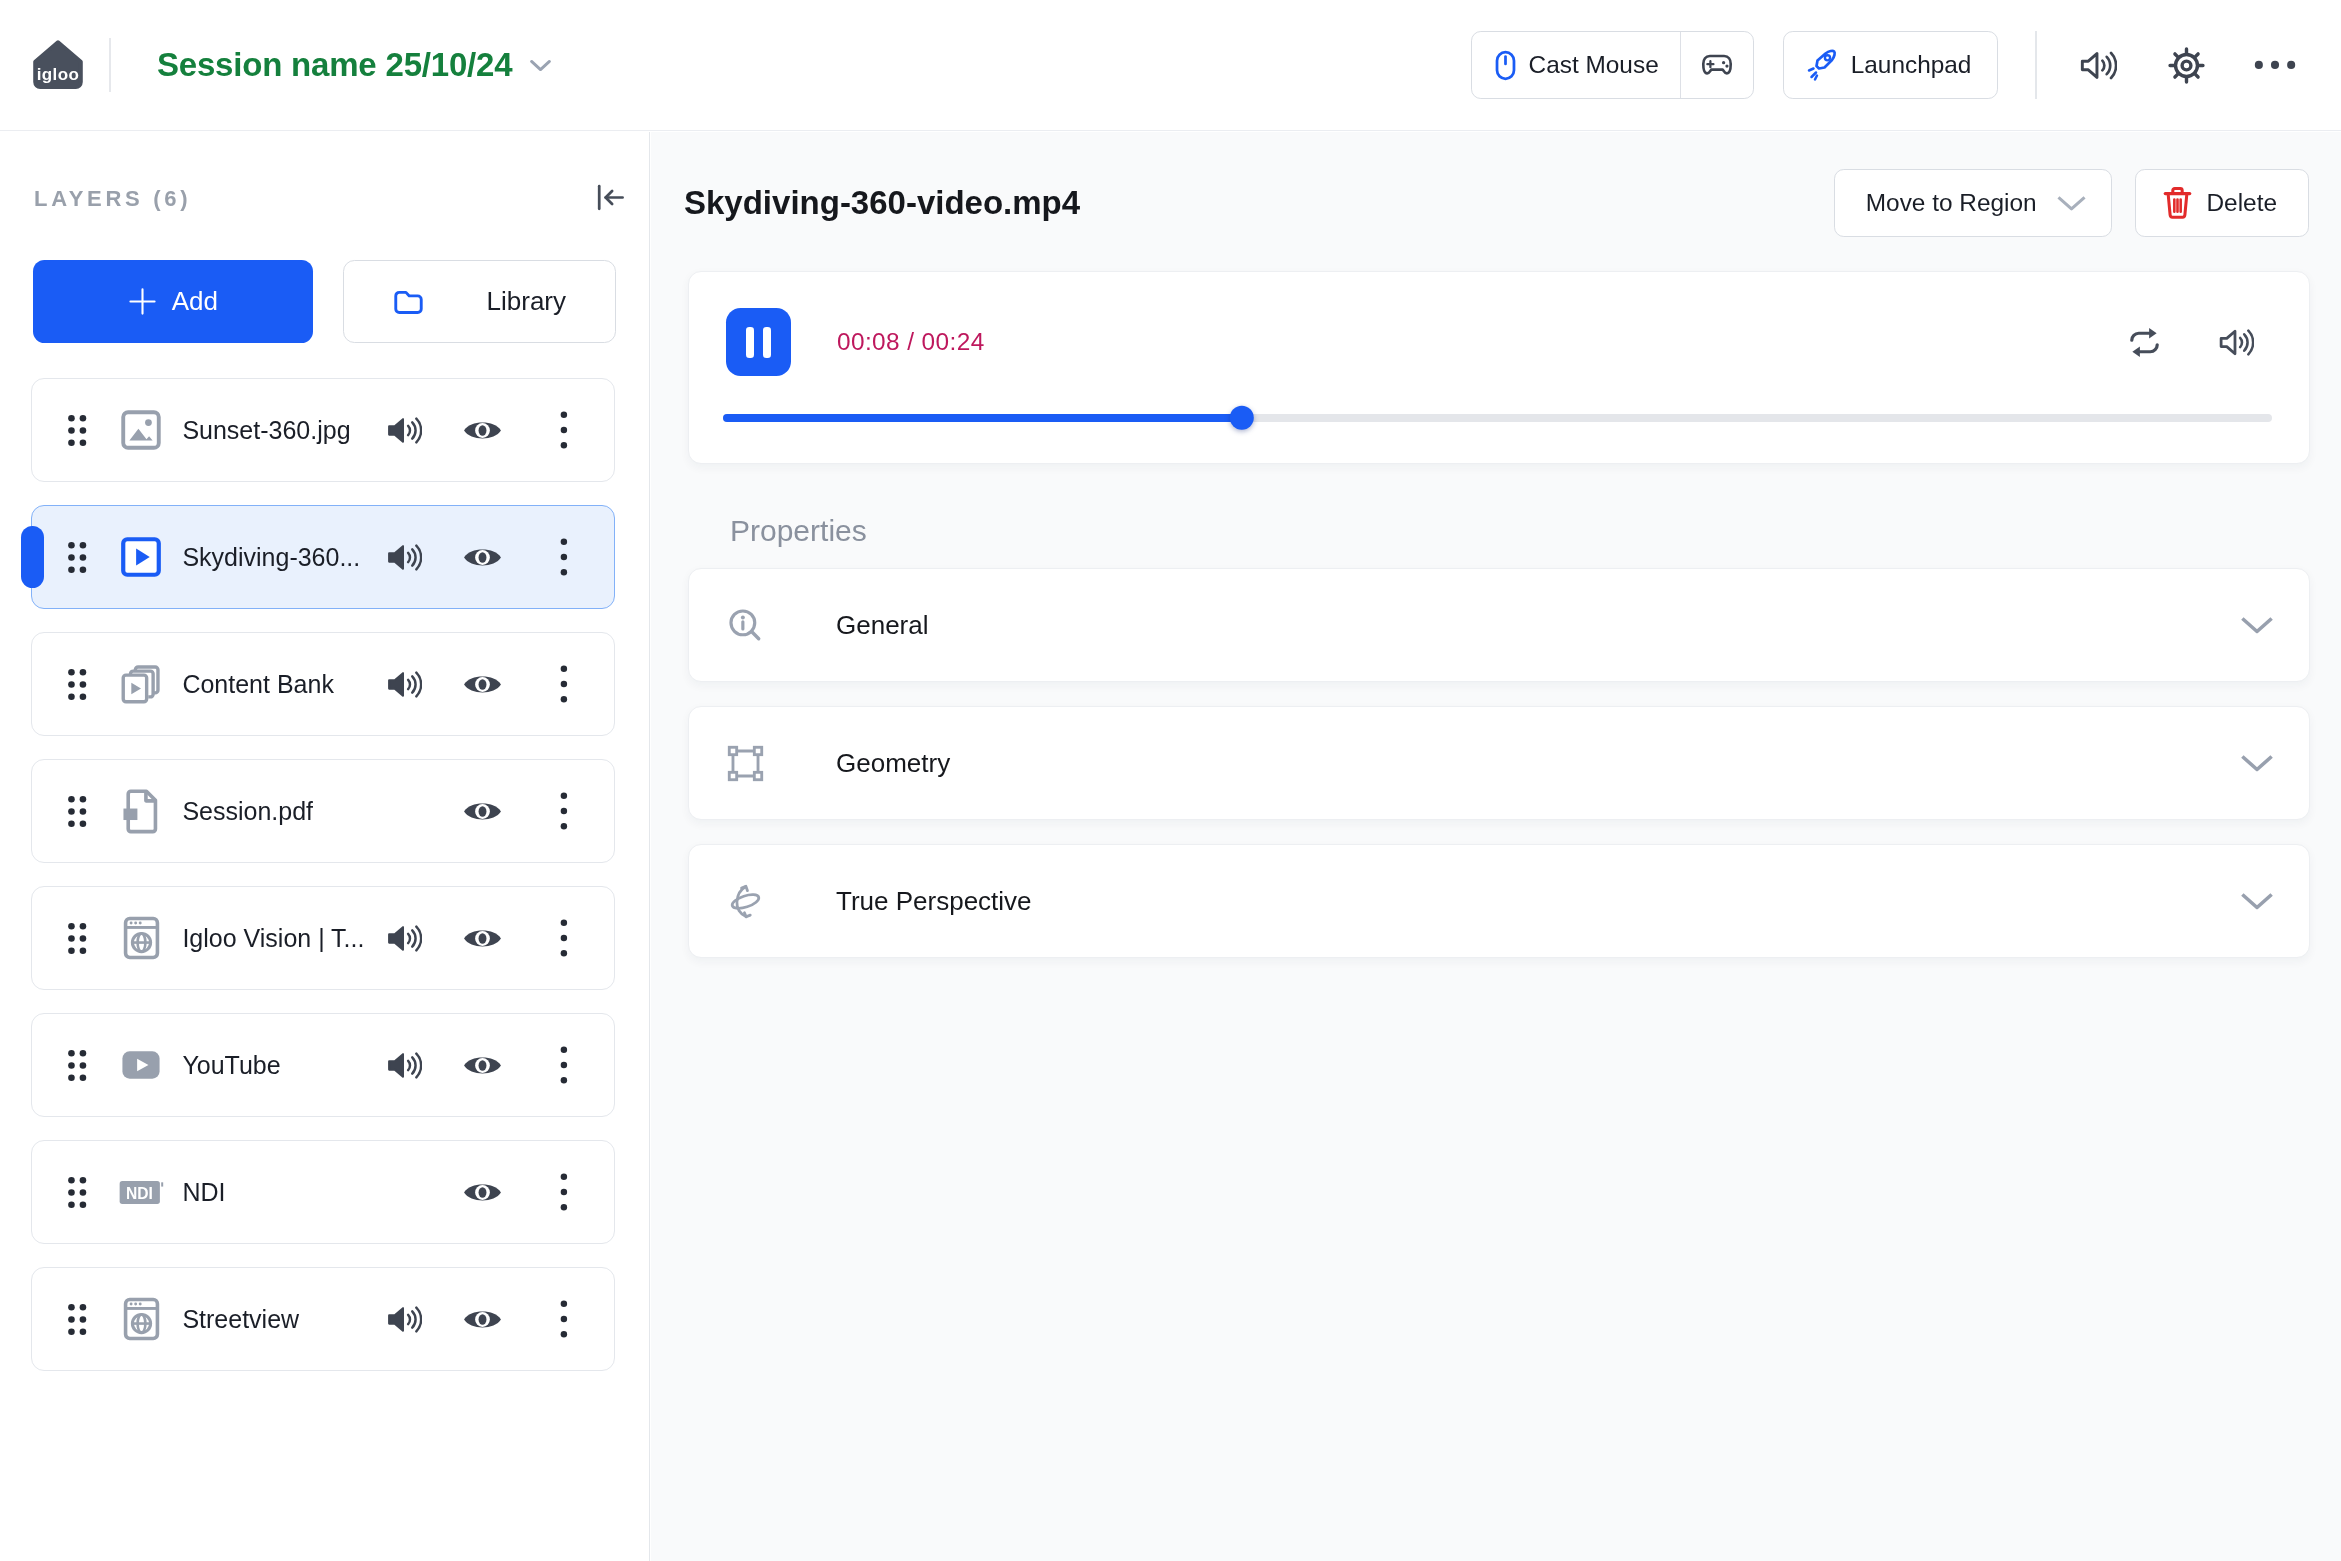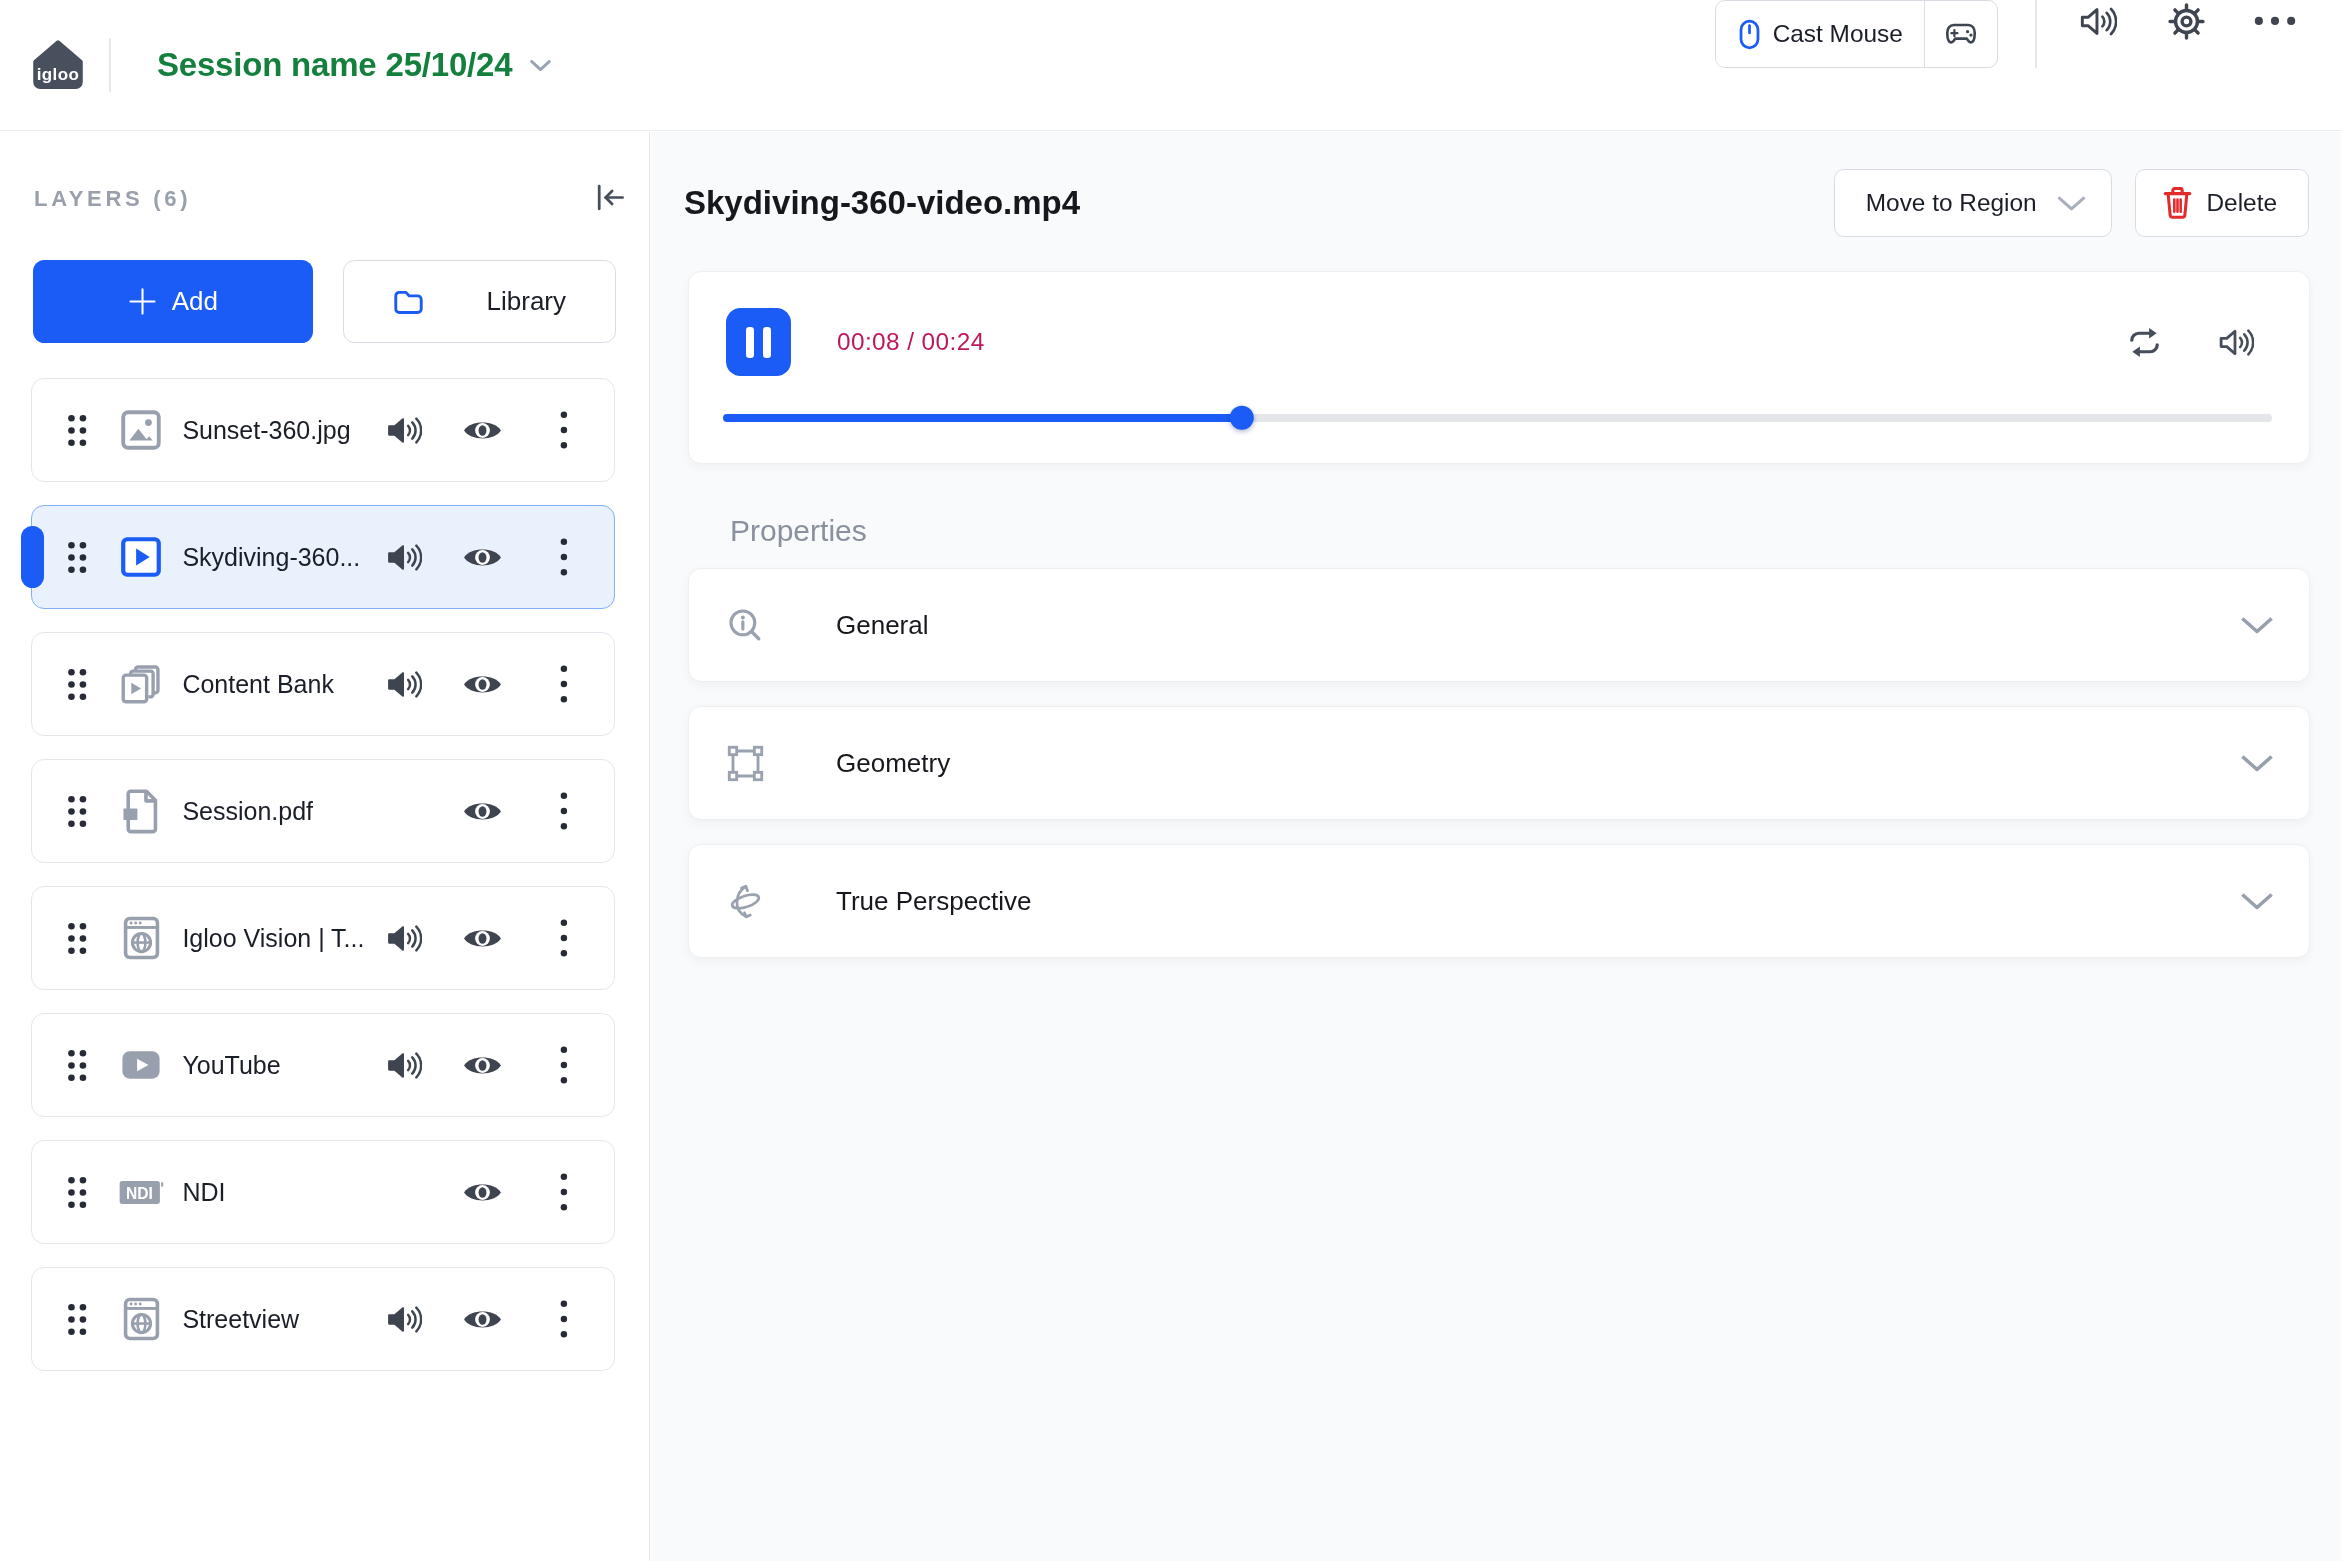--- a/index.html
+++ b/index.html
@@ -11,21 +11,21 @@
   
   .topbar{position:absolute;top:0;left:0;width:2342px;height:130px;background:#fff;
     border-bottom:1.6px solid #EBEDF1;display:flex;align-items:center;z-index:5;}
   .logo{position:relative;width:54px;height:52px;margin-left:31px;flex:none;}
   .logo svg{position:absolute;inset:0;}
   .logo .logo-word{position:absolute;left:0;right:0;bottom:5.7px;text-align:center;
     color:#fff;font-size:17px;font-weight:700;letter-spacing:0.4px;}
   .tb-divider{width:1.6px;height:54px;background:#E6E8EC;margin-left:24.4px;flex:none;}
   .session-title{margin-left:46px;font-size:33px;font-weight:700;color:#15803d;letter-spacing:-0.2px;}
   .session-chev{margin-left:16.3px;display:flex;align-items:center;}
-  .tb-right{position:absolute;right:46px;top:0;height:130px;display:flex;}
+  .tb-right{position:absolute;right:46px;top:0;height:130px;display:flex;align-items:center;}
   .btn{display:flex;align-items:center;height:68px;background:#fff;border:1.6px solid #D9DDE3;
     border-radius:9.8px;box-sizing:border-box;font-size:24.4px;color:#1A1E27;cursor:pointer;}
   .combo{padding:0;}
   .combo .cast-part{display:flex;align-items:center;padding:0 21px 0 23px;height:100%;}
   .combo .cast-label{margin-left:13px;font-weight:500;}
   .combo .combo-sep{width:1.6px;height:100%;background:#DDE0E6;}
   .combo .pad-part{display:flex;align-items:center;justify-content:center;width:72px;height:100%;}
   .launchpad{margin-left:29px;padding:0 26px 0 21px;}
   .launchpad .lp-label{margin-left:11.4px;font-weight:500;}
   .tb-vsep{width:1.6px;height:68px;background:#E4E7EB;margin-left:37px;}
@@ -129,20 +129,30 @@
           <svg width="36" height="24.4" viewBox="0 0 34 24">
             <path d="M10 3h14c4.2 0 6.5 3.2 6.5 7.8 0 5-1 9.2-3.8 9.2-2 0-3-2.2-4-3.6H11.3c-1 1.4-2 3.6-4 3.6C4.5 20 3.5 15.8 3.5 10.8 3.5 6.2 5.8 3 10 3z" fill="none" stroke="#3E4450" stroke-width="2.6" stroke-linejoin="round"></path>
             <path d="M10.5 8v6M7.5 11h6" stroke="#3E4450" stroke-width="2.2" stroke-linecap="round"></path>
             <circle cx="23.5" cy="9.5" r="1.6" fill="#3E4450"></circle>
             <circle cx="26.8" cy="12.8" r="1.6" fill="#3E4450"></circle>
           </svg>
         </span>
       </div>
     </div>
 
+    <div class="btn launchpad">
+      <span>
+        <svg width="34" height="34" viewBox="0 0 34 34">
+          <path d="M20.5 5.5c3.5-2.6 7.3-3.3 8.6-2.1 1.2 1.3.5 5.1-2.1 8.6l-7.5 7.5-5.5 1-2.5-2.5 1-5.5 8-7z" fill="none" stroke="#1A5CF5" stroke-width="2.7" stroke-linejoin="round"></path>
+          <circle cx="22.5" cy="9.8" r="2.6" fill="none" stroke="#1A5CF5" stroke-width="2.4"></circle>
+          <path d="M11 24.5l-4.5 4.5M8.5 20.5L4 22.5M12 27.5L10 31.5" stroke="#1A5CF5" stroke-width="2.5" stroke-linecap="round"></path>
+        </svg>
+      </span>
+      <span class="lp-label">Launchpad</span>
+    </div>
 
     <div class="tb-vsep"></div>
 
     <span class="tb-ico" style="margin-left:39px">
       <svg width="39" height="33" viewBox="0 0 36 30">
         <path d="M4 11h5.5l8-7v22l-8-7H4z" fill="none" stroke="#3E4450" stroke-width="2.7" stroke-linejoin="round"></path>
         <path d="M22.5 10.5a6.5 6.5 0 0 1 0 9" fill="none" stroke="#3E4450" stroke-width="2.5" stroke-linecap="round"></path>
         <path d="M26.5 7a11.5 11.5 0 0 1 0 16" fill="none" stroke="#3E4450" stroke-width="2.5" stroke-linecap="round"></path>
         <path d="M30.5 3.5a16.5 16.5 0 0 1 0 23" fill="none" stroke="#3E4450" stroke-width="2.5" stroke-linecap="round"></path>
       </svg>

